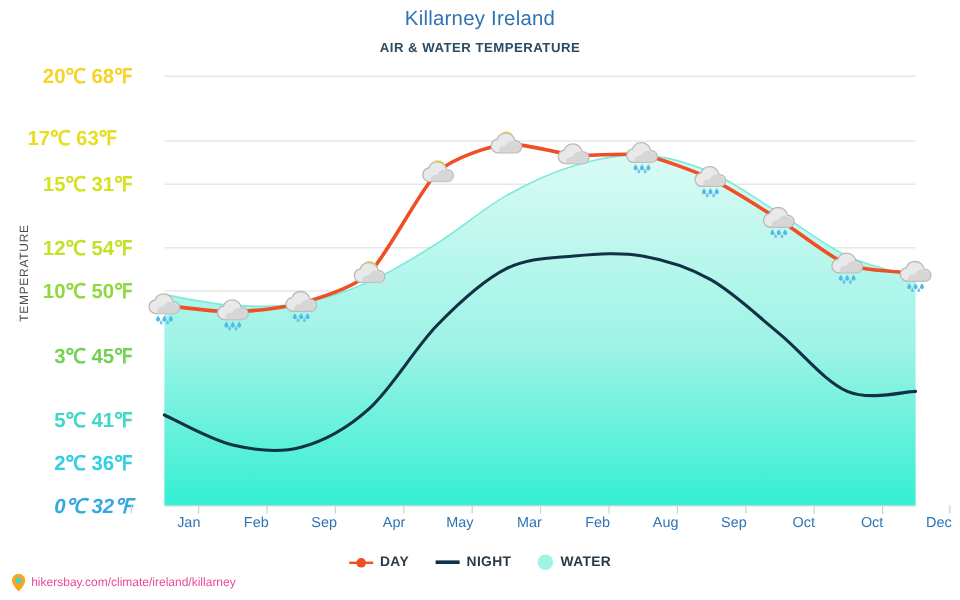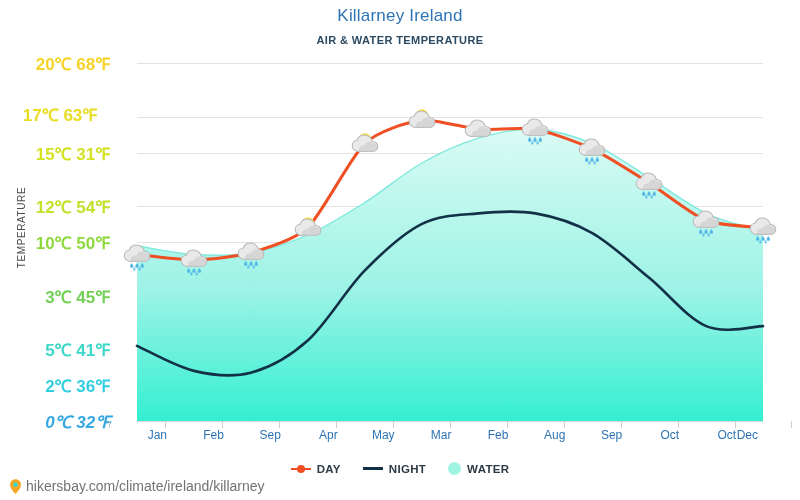--- a/index.html
+++ b/index.html
@@ -71,21 +71,21 @@
   .lg-day:after{
     content:"";position:absolute;left:6px;top:1px;width:8px;height:8px;
     border-radius:50%;background:#f04e23;
   }
   .lg-night{width:20px;height:3px;background:#123147;}
   .lg-water{width:13px;height:13px;border-radius:50%;background:#9ff4e4;}
 
   .footer{
     position:absolute;left:10px;top:478px;
     display:flex;align-items:center;gap:5px;
-    font-size:14px;color:#737373;
+    font-size:10px;color:#ec4899;
   }
   .pin{width:11px;height:15px;display:block;}
 </style>
 </head>
 <body>
 
 <div id="chart-root">
 
   <div class="title">Killarney Ireland</div>
   <div class="subtitle">AIR &amp; WATER TEMPERATURE</div>
@@ -253,21 +253,21 @@
         <div class="xlabel" style="left: 478.455px;">Feb</div>
         <div class="xtick" style="left: 450px;"></div>
         <div class="xlabel" style="left: 535.364px;">Aug</div>
         <div class="xtick" style="left: 506.909px;"></div>
         <div class="xlabel" style="left: 592.273px;">Sep</div>
         <div class="xtick" style="left: 563.818px;"></div>
         <div class="xlabel" style="left: 649.182px;">Oct</div>
         <div class="xtick" style="left: 620.727px;"></div>
         <div class="xlabel" style="left: 706.091px;">Oct</div>
         <div class="xtick" style="left: 677.636px;"></div>
-        <div class="xlabel" style="left: 728px;">Dec</div>
+        <div class="xlabel" style="left: 763px;">Dec</div>
         <div class="xtick" style="left: 734.545px;"></div>
         <div class="xtick" style="left: 791.455px;"></div>
       </div>
   </div>
 
   <div class="legend" id="legend">
       <div class="legend-item">
         <span class="lg-day"></span>
         <span>DAY</span>
       </div>

